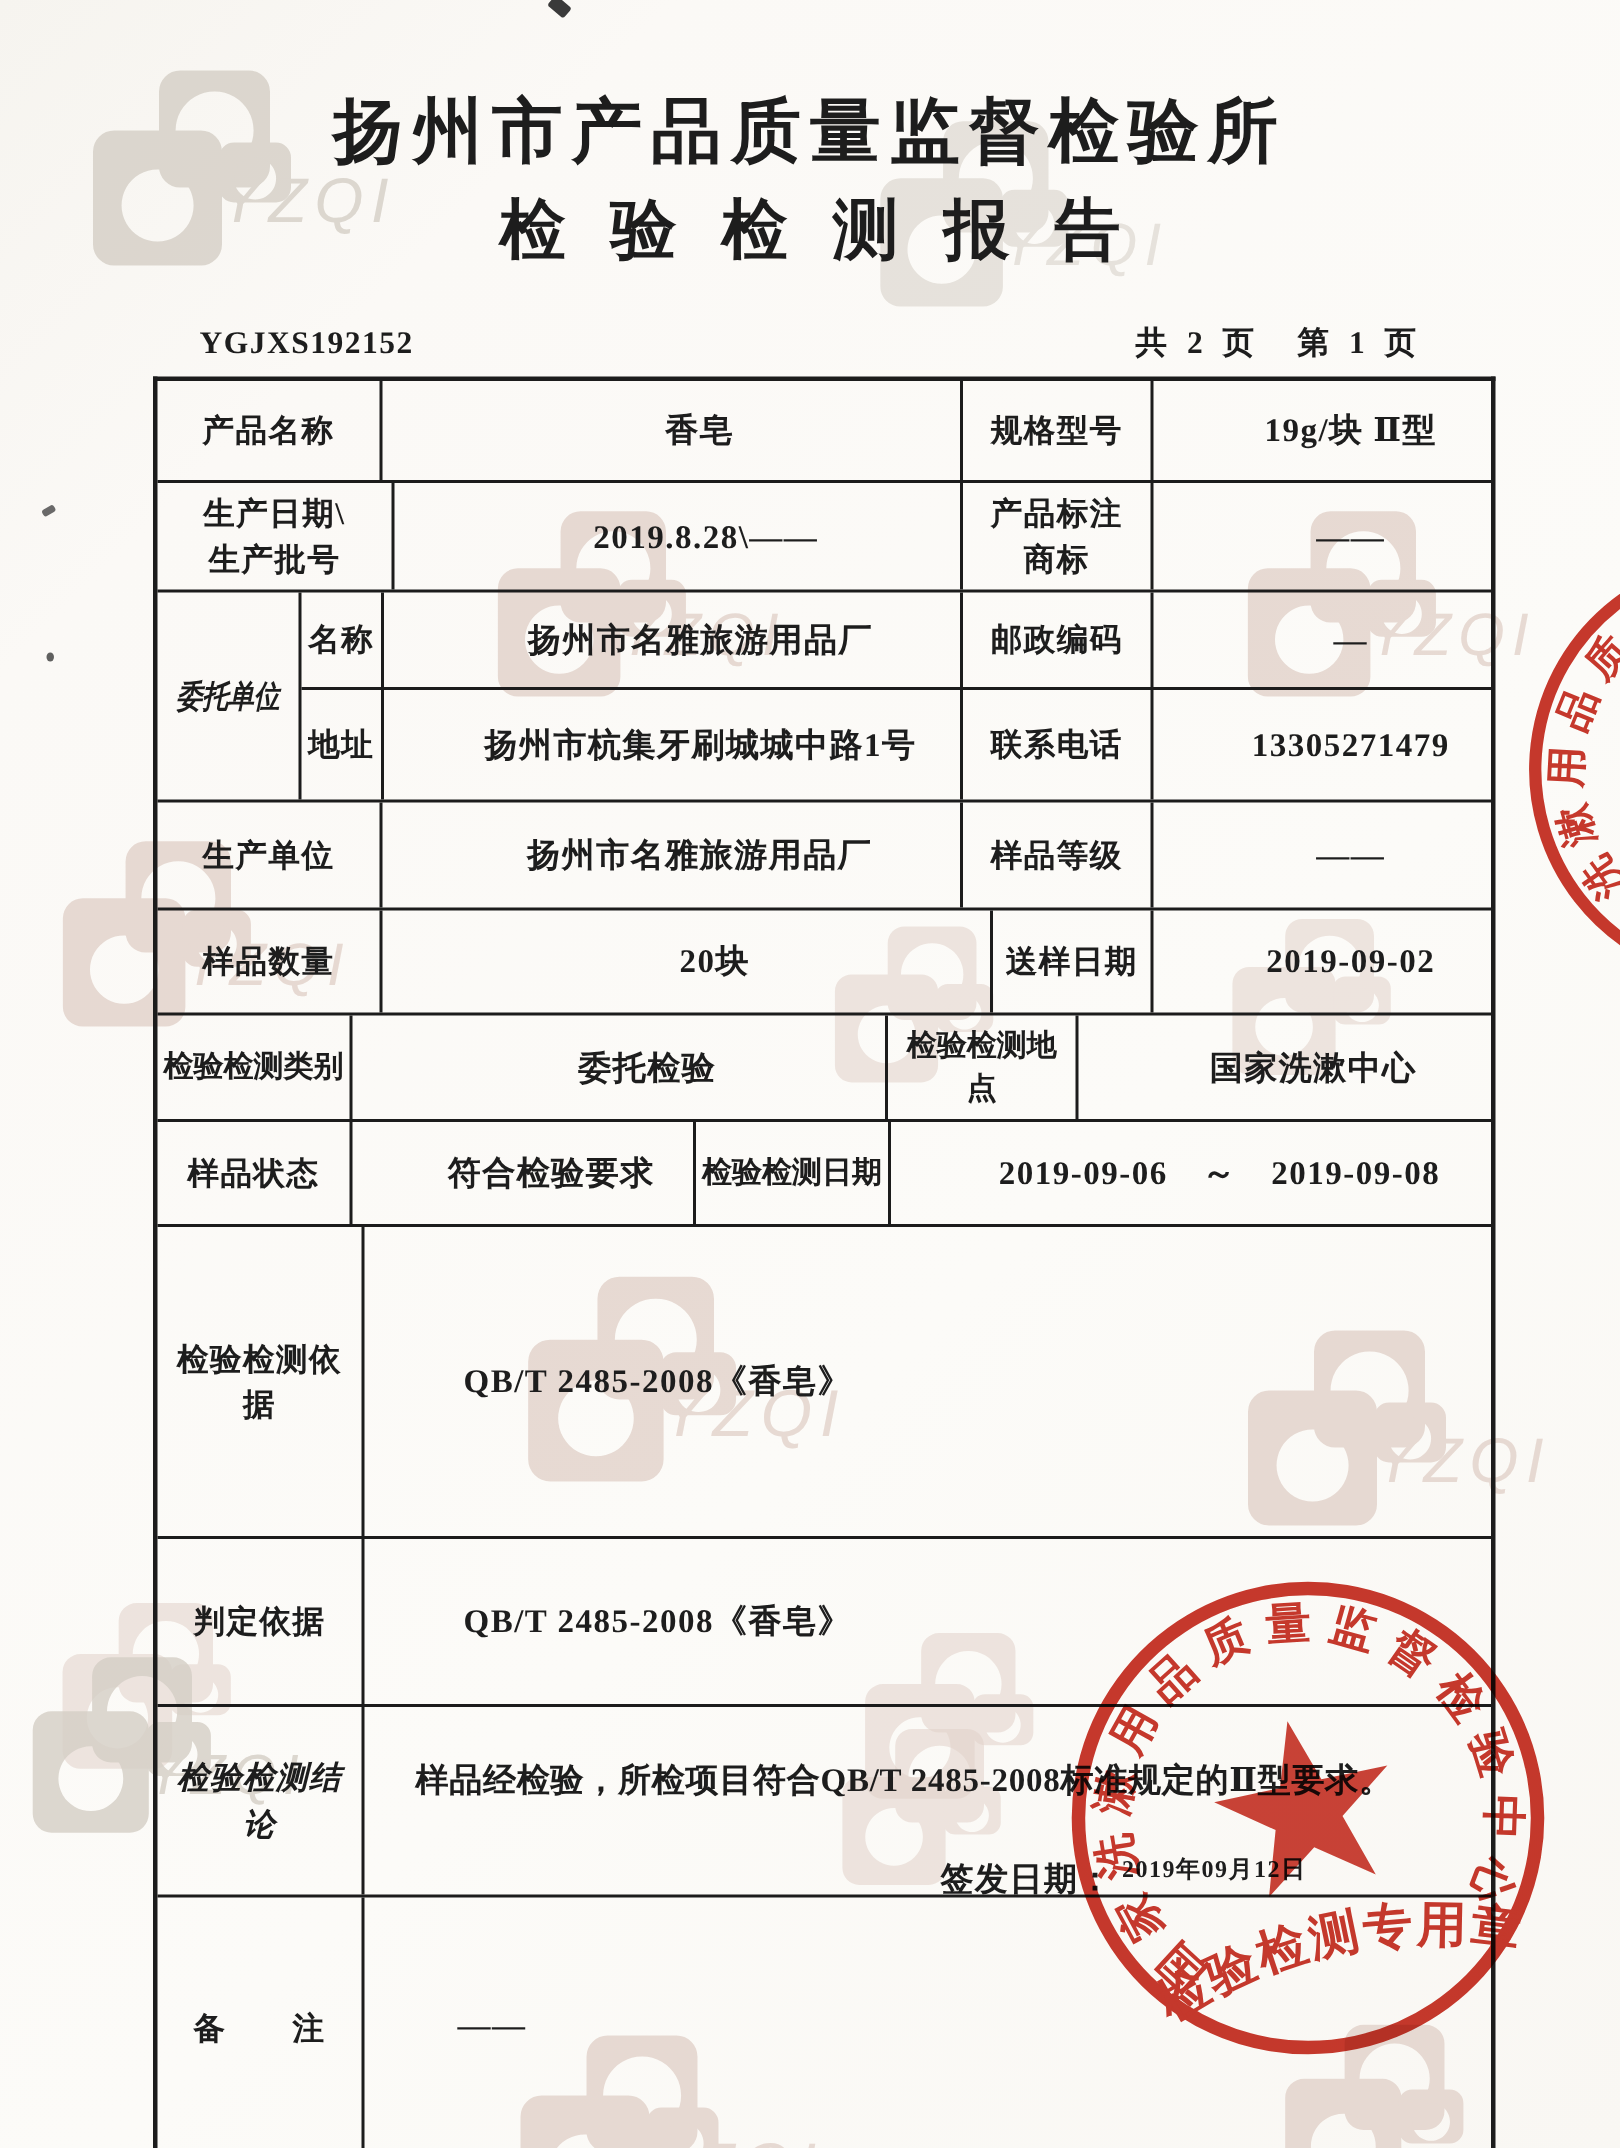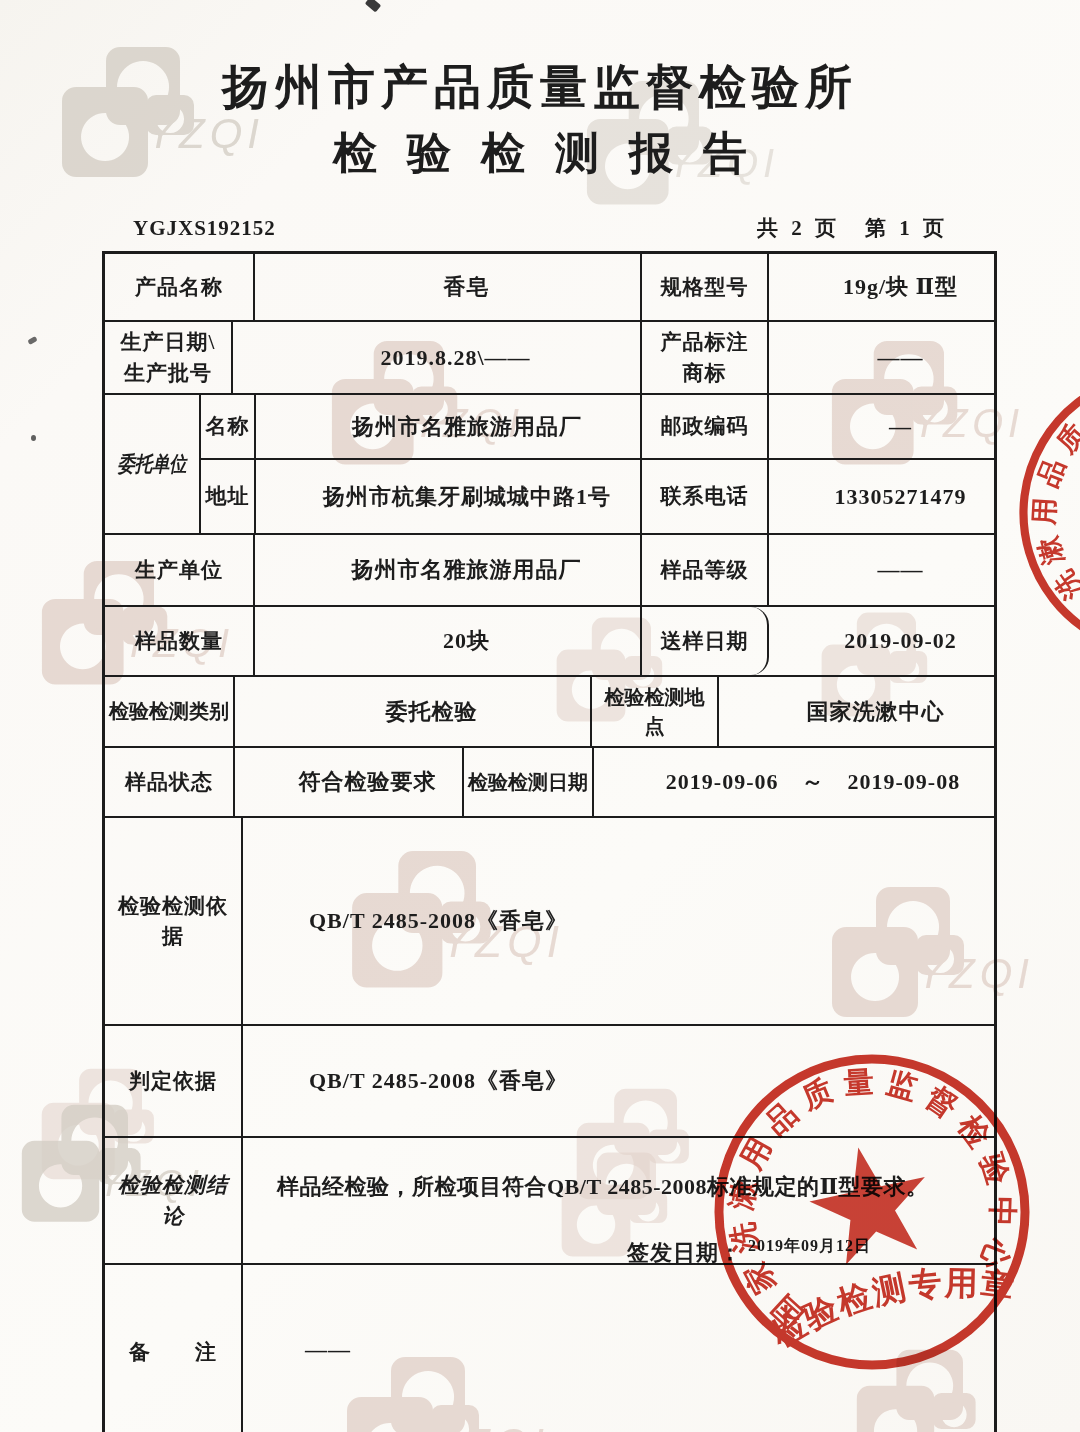--- a/index.html
+++ b/index.html
@@ -140,21 +140,21 @@
   <div class="tbl">
 
     <div class="tr" style="height:68px;">
       <div class="td lbl" style="width:150px;">产品名称</div>
       <div class="td val grow">香皂</div>
       <div class="td lbl" style="width:127px;">规格型号</div>
       <div class="td val" style="width:187px;">19g/块 Ⅱ型</div>
     </div>
 
     <div class="tr" style="height:73px;">
-      <div class="td lbl" style="width:128px;">生产日期\
+      <div class="td lbl" style="width:158px;">生产日期\
 生产批号</div>
       <div class="td val grow">2019.8.28\——</div>
       <div class="td lbl" style="width:127px;">产品标注
 商标</div>
       <div class="td val" style="width:187px;">——</div>
     </div>
 
     <div class="tr" style="height:140px;">
       <div class="td lbl" style="width:96px;font-style:italic;"><span class="squeeze">委托单位</span></div>
       <div class="subcol">
@@ -176,21 +176,21 @@
     <div class="tr" style="height:72px;">
       <div class="td lbl" style="width:150px;">生产单位</div>
       <div class="td val grow">扬州市名雅旅游用品厂</div>
       <div class="td lbl" style="width:127px;">样品等级</div>
       <div class="td val" style="width:187px;">——</div>
     </div>
 
     <div class="tr" style="height:70px;">
       <div class="td lbl" style="width:150px;">样品数量</div>
       <div class="td val grow">20块</div>
-      <div class="td lbl" style="width:127px;border-radius:18px;">送样日期</div>
+      <div class="td lbl" style="width:107px;">送样日期</div>
       <div class="td val" style="width:187px;">2019-09-02</div>
     </div>
 
     <div class="tr" style="height:71px;">
       <div class="td lbl tight" style="width:130px;">检验检测类别</div>
       <div class="td val" style="width:319px;">委托检验</div>
       <div class="td lbl tight" style="width:127px;">检验检测地点</div>
       <div class="td val grow">国家洗漱中心</div>
     </div>
 

